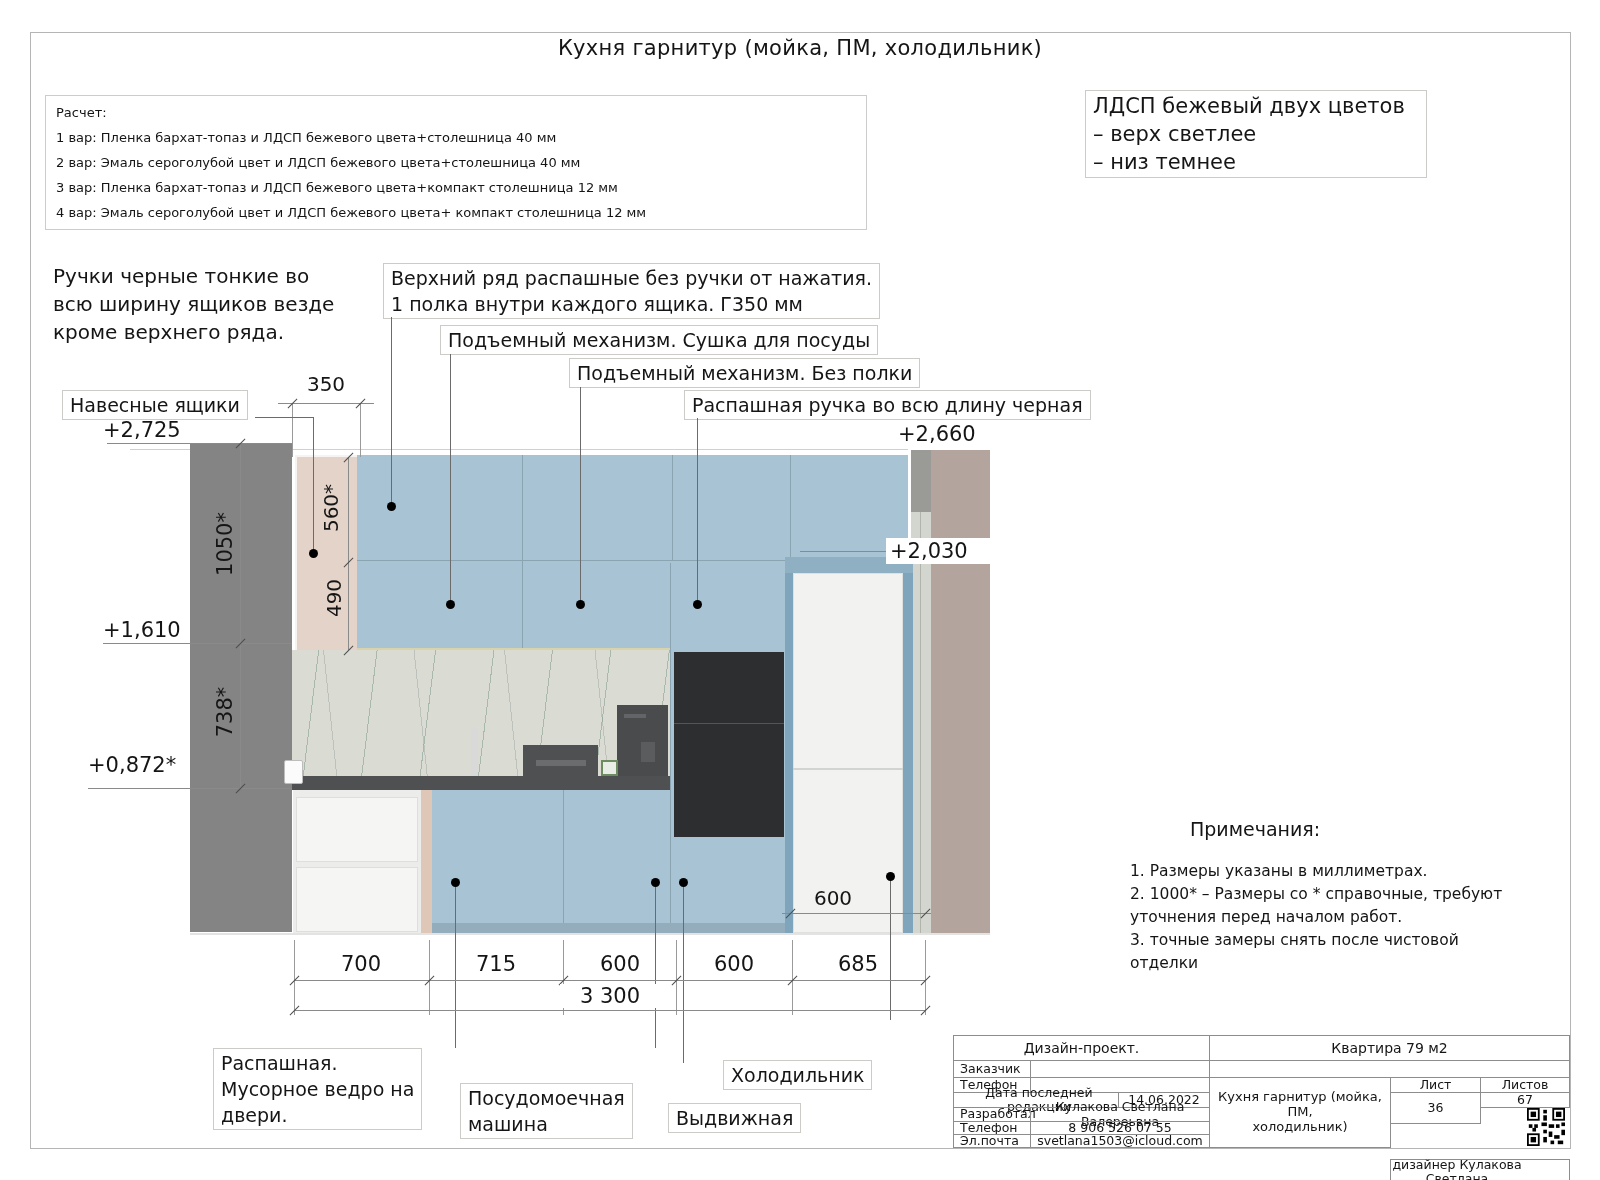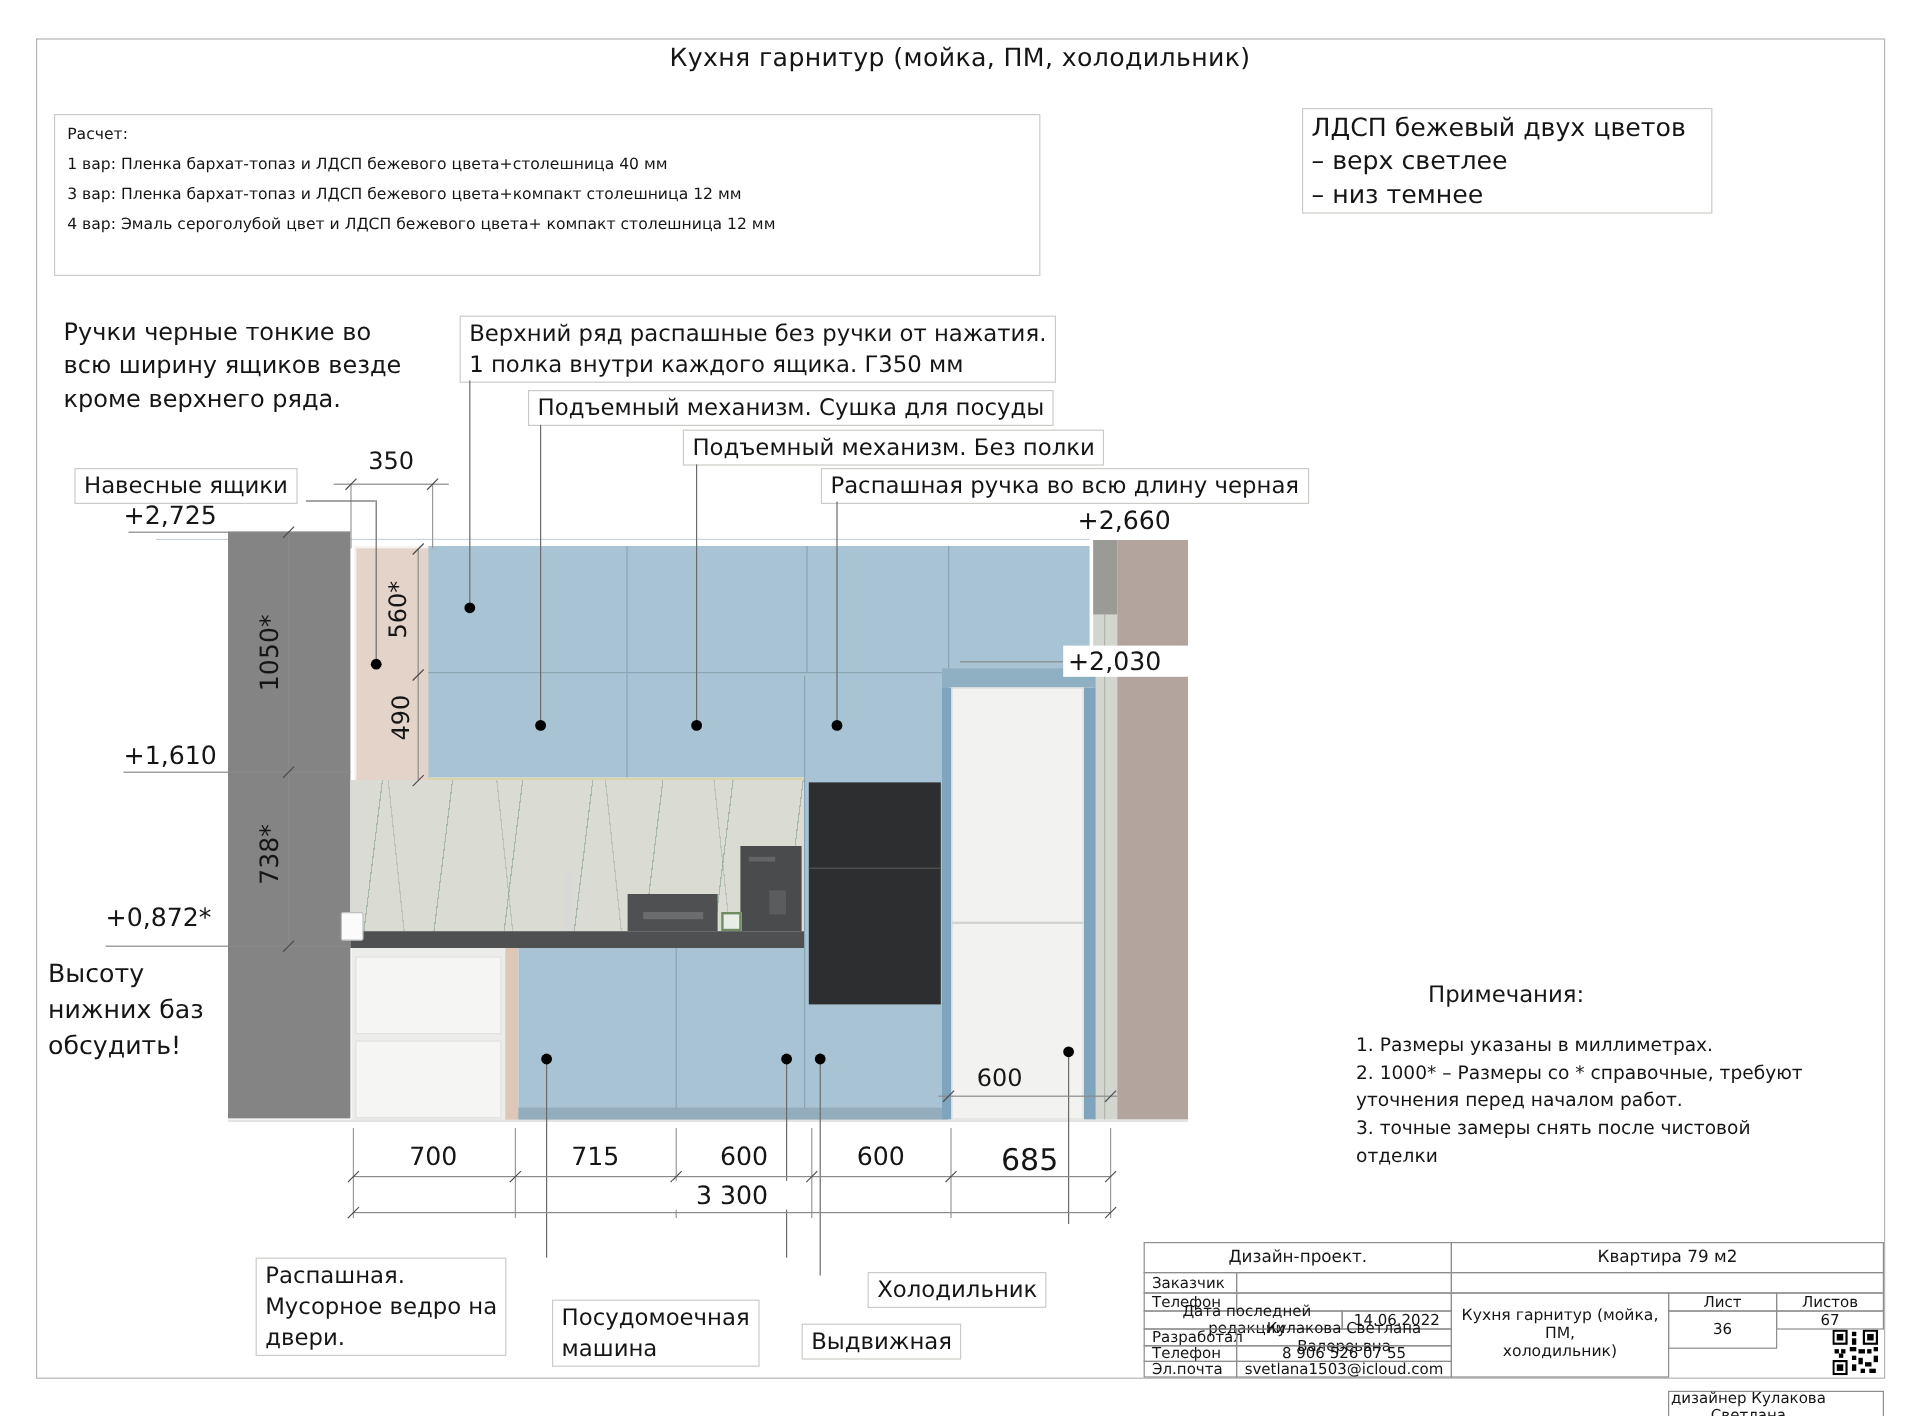--- a/index.html
+++ b/index.html
@@ -32,20 +32,21 @@
 
 <div class="sheet">
 
   <div class="border-frame"></div>
 
   <div class="title">Кухня гарнитур (мойка, ПМ, холодильник)</div>
 
   <div class="calc">
     <div>Расчет:</div>
     <div>1 вар: Пленка бархат-топаз и ЛДСП бежевого цвета+столешница 40 мм</div>
+    <div>2 вар: Эмаль сероголубой цвет и ЛДСП бежевого цвета+столешница 40 мм</div>
     <div>3 вар: Пленка бархат-топаз и ЛДСП бежевого цвета+компакт столешница 12 мм</div>
     <div>4 вар: Эмаль сероголубой цвет и ЛДСП бежевого цвета+ компакт столешница 12 мм</div>
   </div>
 
   <div class="box" style="left:1085px;top:90px;width:326px;font-size:21px;line-height:28px;">ЛДСП бежевый двух цветов
 – верх светлее
 – низ темнее</div>
 
   <div class="txt" style="left:53px;top:262px;font-size:20px;line-height:28px;">Ручки черные тонкие во
 всю ширину ящиков везде
@@ -166,44 +167,41 @@
   <div class="xline" style="left:294px;top:940px;width:1px;height:75px;"></div>
   <div class="xline" style="left:429px;top:940px;width:1px;height:75px;"></div>
   <div class="xline" style="left:563px;top:940px;width:1px;height:75px;"></div>
   <div class="xline" style="left:676px;top:940px;width:1px;height:75px;"></div>
   <div class="xline" style="left:792px;top:940px;width:1px;height:75px;"></div>
   <div class="xline" style="left:925px;top:940px;width:1px;height:75px;"></div>
   <div class="dim" style="left:331px;top:952px;width:60px;font-size:21px;">700</div>
   <div class="dim" style="left:466px;top:952px;width:60px;font-size:21px;">715</div>
   <div class="dim" style="left:590px;top:952px;width:60px;font-size:21px;">600</div>
   <div class="dim" style="left:704px;top:952px;width:60px;font-size:21px;">600</div>
-  <div class="dim" style="left:828px;top:952px;width:60px;font-size:25px;">685</div>
+  <div class="dim" style="left:828px;top:952px;width:60px;font-size:21px;">685</div>
   <div class="line" style="left:294px;top:980px;width:631px;height:1px;"></div>
   <div class="tick" style="left:288px;top:980px;"></div>
   <div class="tick" style="left:423px;top:980px;"></div>
   <div class="tick" style="left:557px;top:980px;"></div>
   <div class="tick" style="left:670px;top:980px;"></div>
   <div class="tick" style="left:786px;top:980px;"></div>
   <div class="tick" style="left:919px;top:980px;"></div>
   <div class="dim" style="left:560px;top:984px;width:100px;font-size:21px;background:#fff;">3 300</div>
   <div class="line" style="left:294px;top:1010px;width:631px;height:1px;"></div>
   <div class="tick" style="left:288px;top:1010px;"></div>
   <div class="tick" style="left:919px;top:1010px;"></div>
 
   <div class="box" style="left:723px;top:1060px;">Холодильник</div>
   <div class="box" style="left:668px;top:1103px;">Выдвижная</div>
   <div class="box" style="left:460px;top:1083px;">Посудомоечная
 машина</div>
   <div class="box" style="left:213px;top:1048px;">Распашная.
 Мусорное ведро на
 двери.</div>
 
-  <div class="txt" style="left:40px;top:796px;font-size:21px;line-height:30px;">Высоту
-нижних баз
-обсудить!</div>
 
   <div class="txt" style="left:1190px;top:818px;font-size:19px;">Примечания:</div>
   <div class="notes">1. Размеры указаны в миллиметрах.
 2. 1000* – Размеры со * справочные, требуют
 уточнения перед началом работ.
 3. точные замеры снять после чистовой отделки</div>
 
   <div class="cell" style="left:953px;top:1035px;width:257px;height:26px;font-size:14px;">Дизайн-проект.</div>
   <div class="cell" style="left:1209px;top:1035px;width:361px;height:26px;font-size:14px;">Квартира 79 м2</div>
   <div class="cell lbl" style="left:953px;top:1060px;width:78px;height:18px;">Заказчик</div>

